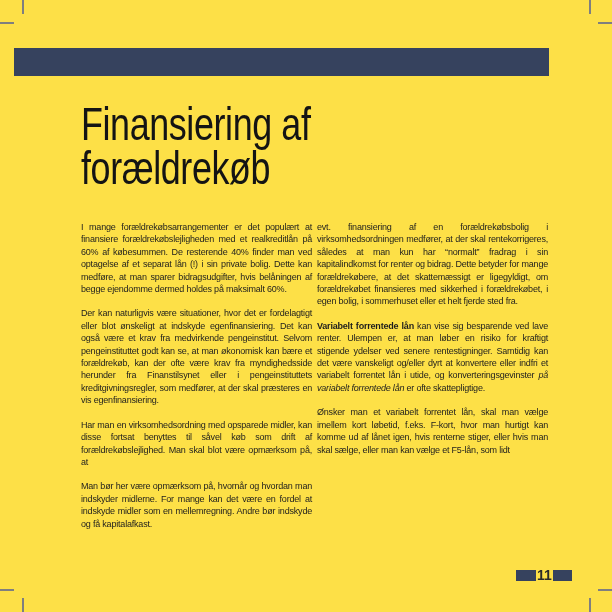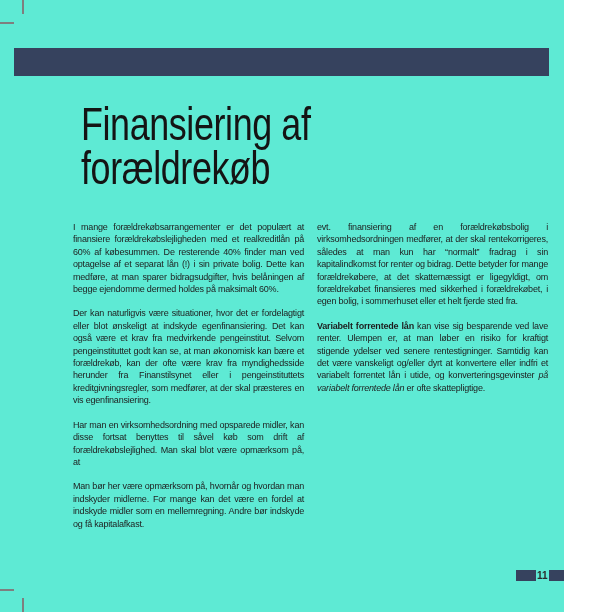--- a/index.html
+++ b/index.html
@@ -1,17 +1,17 @@
 <!DOCTYPE html>
 <html style="--accent: #36425e; --textcolor: #1d1d1d; --cropcolor: #7f7f7f;"><head>
 <meta charset="utf-8">
 <style>
   html,body{margin:0;padding:0;background:#ffffff;}
   .page{
-    position:relative;width:564px;height:612px;background:#5eead4;overflow:hidden;
+    position:relative;width:612px;height:612px;background:#fde047;overflow:hidden;
     font-family:"Liberation Sans",sans-serif;
   }
   
   .crop{position:absolute;background:var(--cropcolor,#7f7f7f);}
   .crop.h{height:1.5px;width:14px;}
   .crop.v{width:1.5px;height:14px;}
   
   .topbar{position:absolute;left:14px;top:48px;width:535px;height:28px;}
   .accent-fill{background:var(--accent,#36425e);}
   
@@ -20,33 +20,33 @@
     font-size:46px;line-height:44px;font-weight:400;letter-spacing:-0.5px;
     transform:scaleX(0.78);transform-origin:0 0;white-space:nowrap;
   }
   
   .col{
     position:absolute;top:221px;width:231px;
     color:var(--textcolor,#1d1d1d);
     font-size:9px;line-height:12.4px;letter-spacing:-0.2px;
     text-align:justify;
   }
-  .col-left{left:73px;}
+  .col-left{left:81px;}
   .col-right{left:317px;}
   .col p{margin:0 0 12px 0;}
   .seg-bold{font-weight:700;margin-top:36px;}
   .seg-italic{font-style:italic;}
   
   .footer{
     position:absolute;left:516px;top:569px;height:12px;
     display:flex;align-items:center;
   }
   .pagebox{width:20px;height:11px;}
   .pagenum{
-    font-size:10px;font-weight:700;color:#2a2a2a;
+    font-size:14px;font-weight:700;color:#2a2a2a;
     padding:0 1px;line-height:11px;
   }
 </style>
 </head>
 <body>
 
 <div class="page">
 
   <div class="crop v" style="left:22px;top:0;"></div>
   <div class="crop h" style="left:0;top:22px;"></div>
@@ -66,20 +66,21 @@
 
   <div class="col col-left">
       <p><span class="seg-normal">I mange forældrekøbsarrangementer er det populært at finansiere forældrekøbslejligheden med et realkreditlån på 60% af købesummen. De resterende 40% finder man ved optagelse af et separat lån (!) i sin private bolig. Dette kan medføre, at man sparer bidragsudgifter, hvis belåningen af begge ejendomme dermed holdes på maksimalt 60%.</span></p>
       <p><span class="seg-normal">Der kan naturligvis være situationer, hvor det er fordelagtigt eller blot ønskeligt at indskyde egenfinansiering. Det kan også være et krav fra medvirkende pengeinstitut. Selvom pengeinstituttet godt kan se, at man økonomisk kan bære et forældrekøb, kan der ofte være krav fra myndighedsside herunder fra Finanstilsynet eller i pengeinstituttets kreditgivningsregler, som medfører, at der skal præsteres en vis egenfinansiering.</span></p>
       <p><span class="seg-normal">Har man en virksomhedsordning med opsparede midler, kan disse fortsat benyttes til såvel køb som drift af forældrekøbslejlighed. Man skal blot være opmærksom på, at</span></p>
       <p><span class="seg-normal">Man bør her være opmærksom på, hvornår og hvordan man indskyder midlerne. For mange kan det være en fordel at indskyde midler som en mellemregning. Andre bør indskyde og få kapitalafkast.</span></p>
     </div>
   <div class="col col-right">
       <p><span class="seg-normal">evt. finansiering af en forældrekøbsbolig i virksomhedsordningen medfører, at der skal rentekorrigeres, således at man kun har “normalt” fradrag i sin kapitalindkomst for renter og bidrag. Dette betyder for mange forældrekøbere, at det skattemæssigt er ligegyldigt, om forældrekøbet finansieres med sikkerhed i forældrekøbet, i egen bolig, i sommerhuset eller et helt fjerde sted fra.</span></p>
       <p><span class="seg-bold">Variabelt forrentede lån</span><span class="seg-normal"> kan vise sig besparende ved lave renter. Ulempen er, at man løber en risiko for kraftigt stigende ydelser ved senere rentestigninger. Samtidig kan det være vanskeligt og/eller dyrt at konvertere eller indfri et variabelt forrentet lån i utide, og konverteringsgevinster </span><span class="seg-italic">på variabelt forrentede lån</span><span class="seg-normal"> er ofte skattepligtige.</span></p>
+      <p><span class="seg-normal">Ønsker man et variabelt forrentet lån, skal man vælge imellem kort løbetid, f.eks. F-kort, hvor man hurtigt kan komme ud af lånet igen, hvis renterne stiger, eller hvis man skal sælge, eller man kan vælge et F5-lån, som lidt</span></p>
     </div>
 
   <div class="footer">
     <div class="pagebox accent-fill"></div>
     <div class="pagenum">11</div>
     <div class="pagebox accent-fill" style="width:19px;"></div>
   </div>
 
 </div>
 

